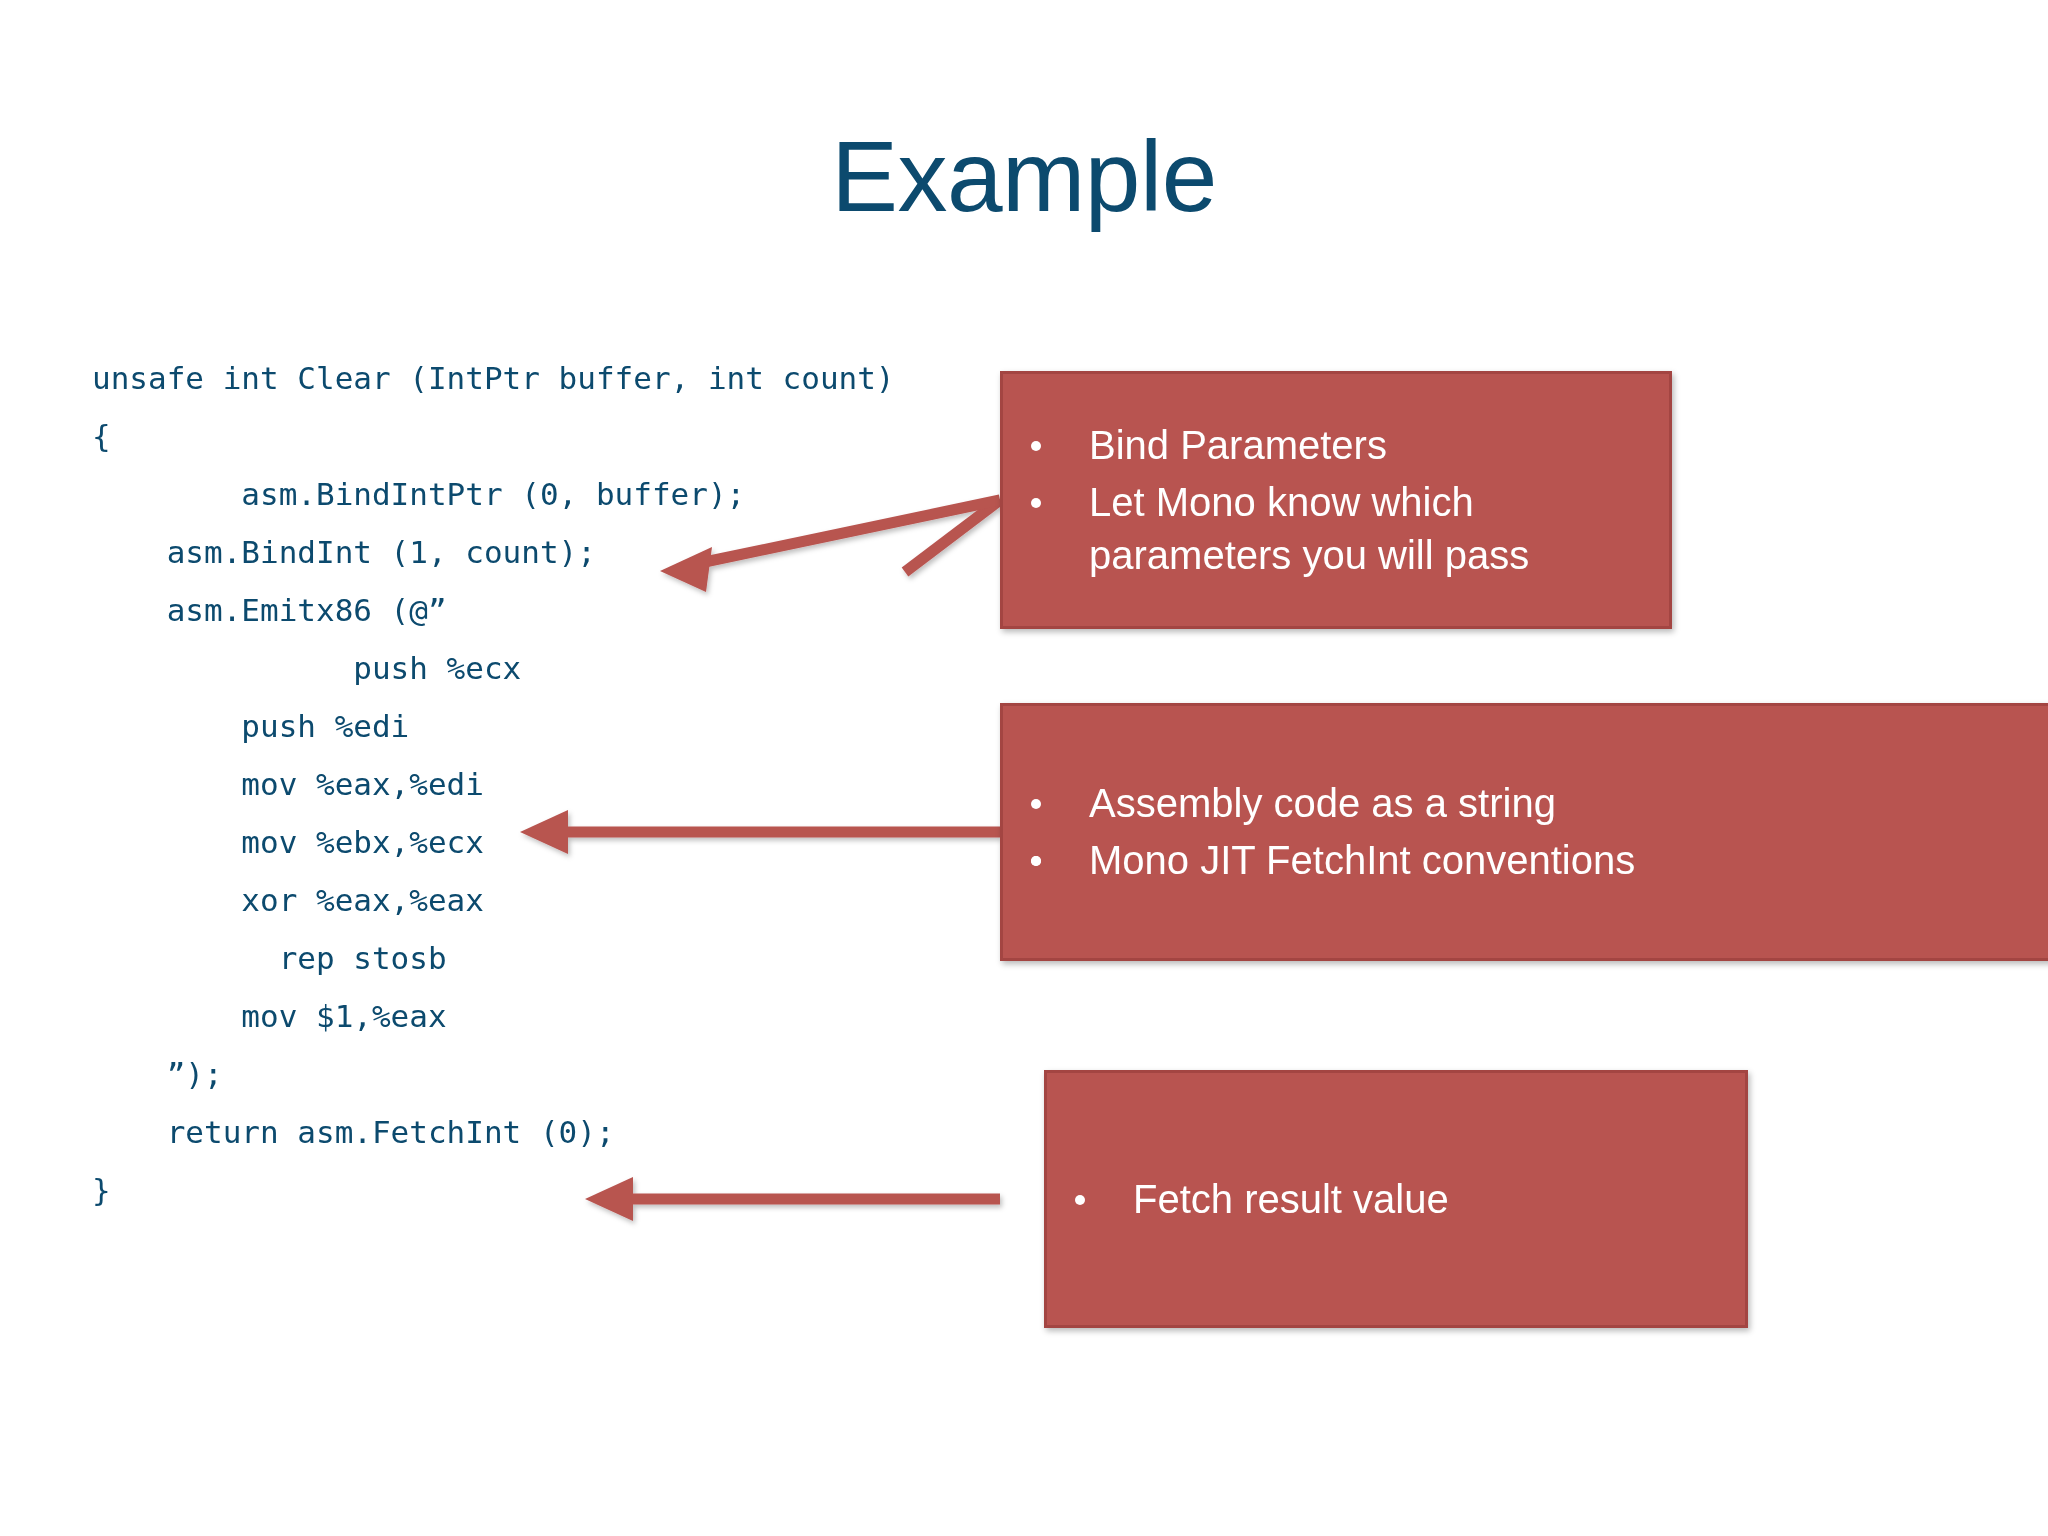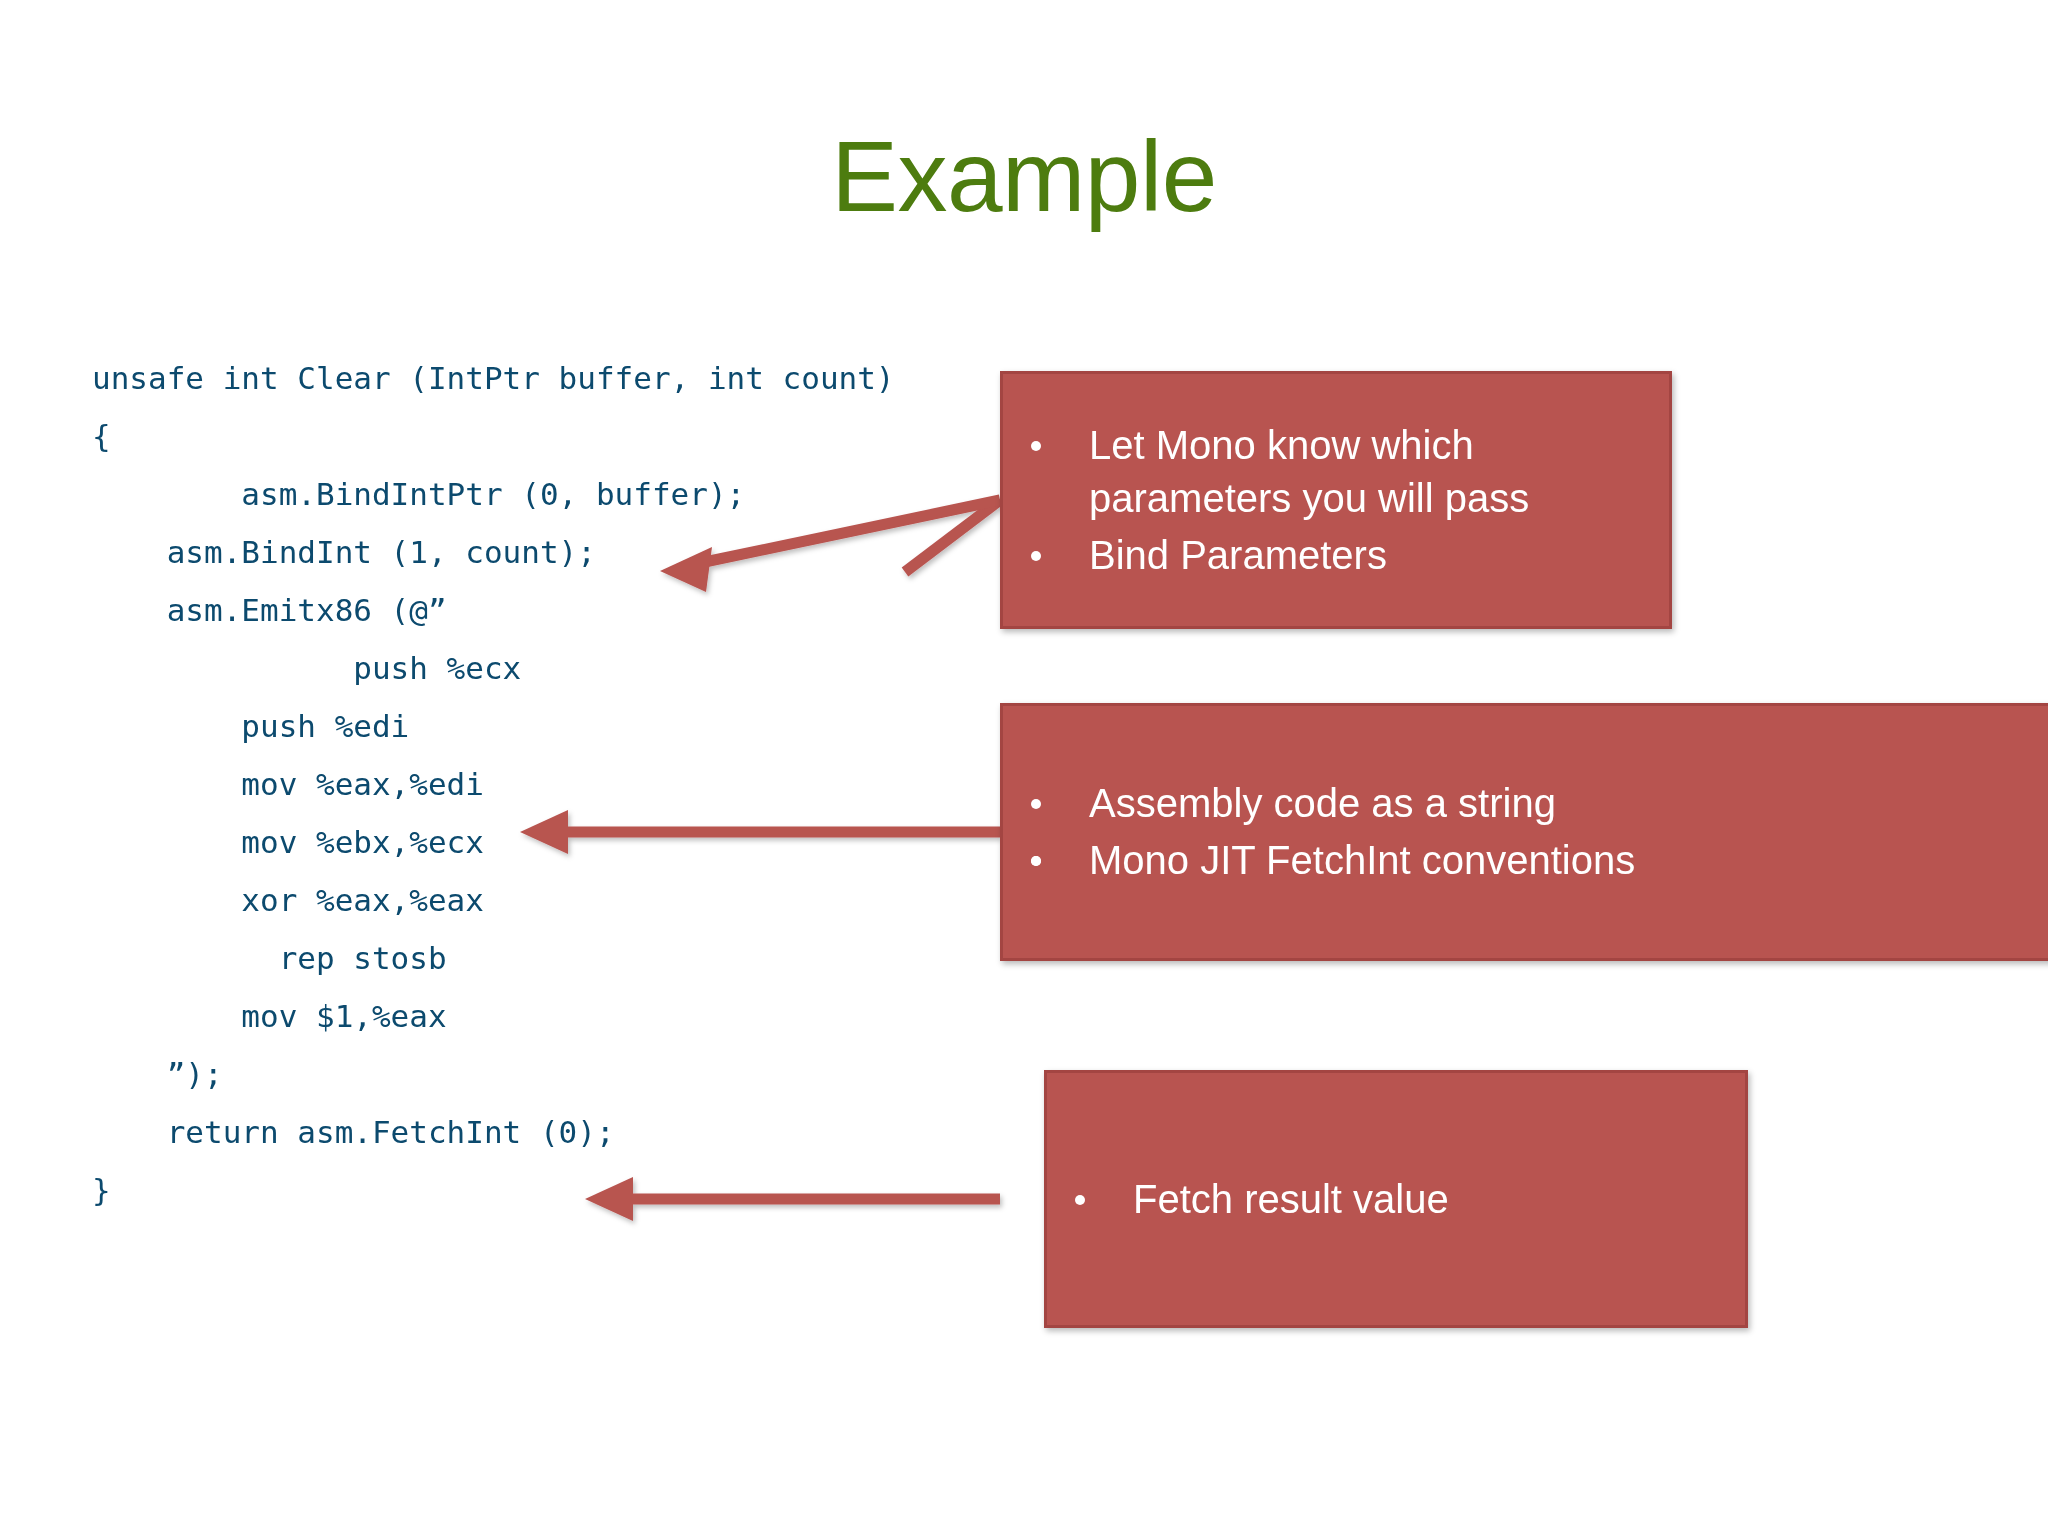--- a/index.html
+++ b/index.html
@@ -26,21 +26,21 @@
   
   #slide-title {
     position: absolute;
     left: 0;
     top: 120px;
     width: 2048px;
     text-align: center;
     font-size: 100px;
     line-height: 112px;
     font-weight: 400;
-    color: #4d7c0f;
+    color: #0c4a6e;
     letter-spacing: -0.5px;
     font-family: "Liberation Sans", sans-serif;
   }
 
   
   #code-block {
     position: absolute;
     left: 92px;
     top: 318px;
     width: 880px;
@@ -136,25 +136,25 @@
     <g filter="url(#softshadow)">
       <line x1="1000" y1="1199" x2="625" y2="1199" stroke="#b85450" stroke-width="11"></line>
       <polygon points="585,1199 633,1177 633,1221" fill="#b85450"></polygon>
     </g>
   </svg>
 
   <div id="callout-bind" class="callout">
     <ul>
       <li>
         <span class="bullet-dot"></span>
-        <span>Let Mono know which parameters you will pass</span>
+        <span>Bind Parameters</span>
       </li>
       <li>
         <span class="bullet-dot"></span>
-        <span>Bind Parameters</span>
+        <span>Let Mono know which parameters you will pass</span>
       </li>
     </ul>
   </div>
 
   <div id="callout-assembly" class="callout">
     <ul>
       <li>
         <span class="bullet-dot"></span>
         <span>Assembly code as a string</span>
       </li>

